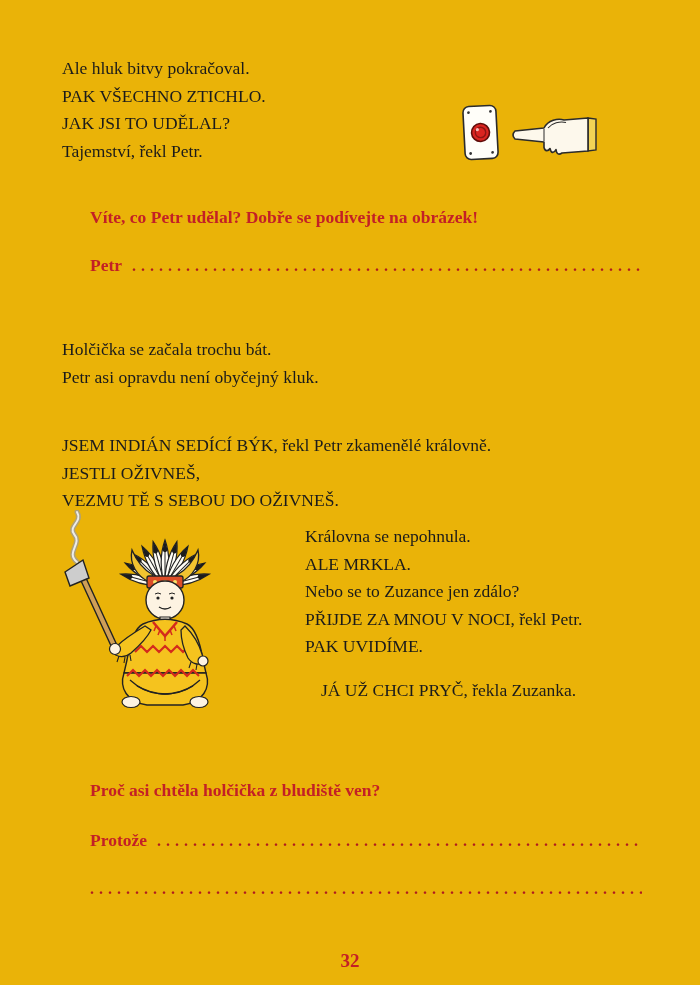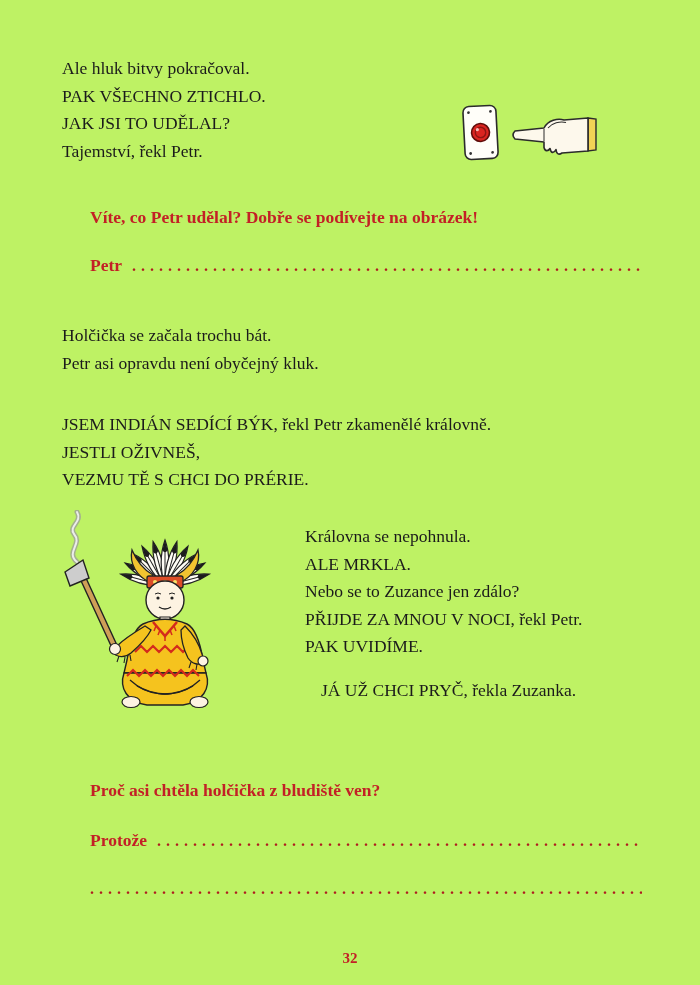--- a/index.html
+++ b/index.html
@@ -1,31 +1,31 @@
 <!DOCTYPE html>
 <html><head>
 <meta charset="utf-8">
 <style>
   html, body { margin:0; padding:0; background:#ffffff; }
   .page {
-    position:relative; width:700px; height:985px; background:#bef264;
+    position:relative; width:700px; height:985px; background:#eab308;
     font-family:"Liberation Serif", serif; color:#1b1b1b; font-size:17.5px;
     overflow:hidden;
   }
   .abs { position:absolute; }
   .textblock { line-height:27.5px; }
   .line { white-space:nowrap; }
   .red { color:#c32026; font-weight:bold; }
   .fill-line { display:flex; align-items:baseline; line-height:27.5px;justify-content:center; }
   .fill-label { margin-right:10px; flex:0 0 auto; }
   .dots {
     flex:1 1 auto; overflow:hidden; white-space:nowrap;
     letter-spacing:5px; font-weight:bold; color:#b01b1f; font-size:16px;
   }
-  .page-number { width:700px; text-align:center; font-size:15px; font-weight:bold; color:#c32026; }
+  .page-number { width:700px; text-align:center; font-size:19px; font-weight:bold; color:#c32026; }
   svg { display:block; }
 </style>
 </head>
 <body>
 
 <div class="page">
 
   <div class="abs textblock" style="left:62px; top:55px;">
     <div class="line">Ale hluk bitvy pokračoval.</div>
     <div class="line">PAK VŠECHNO ZTICHLO.</div>
@@ -54,29 +54,29 @@
     </svg>
   </div>
 
   <div class="abs textblock red line" style="left:90px; top:204px;">Víte, co Petr udělal? Dobře se podívejte na obrázek!</div>
 
   <div class="abs fill-line" style="left:90px; top:252px; width:552px;">
     <span class="red fill-label">Petr</span>
     <span class="dots">................................................................................</span>
   </div>
 
-  <div class="abs textblock" style="left:62px; top:322px;">
+  <div class="abs textblock" style="left:62px; top:336px;">
     <div class="line">Holčička se začala trochu bát.</div>
     <div class="line">Petr asi opravdu není obyčejný kluk.</div>
   </div>
 
-  <div class="abs textblock" style="left:62px; top:411px;">
+  <div class="abs textblock" style="left:62px; top:432px;">
     <div class="line">JSEM INDIÁN SEDÍCÍ BÝK, řekl Petr zkamenělé královně.</div>
     <div class="line">JESTLI OŽIVNEŠ,</div>
-    <div class="line">VEZMU TĚ S CHCI DO PRÉRIE.</div>
+    <div class="line">VEZMU TĚ S SEBOU DO OŽIVNEŠ.</div>
   </div>
 
   <div class="abs" style="left:55px; top:510px;">
     <svg width="200" height="212" viewBox="0 0 200 212">
 
       <g>
         <path d="M22,52 C10,42 28,34 19,24 C13,16 28,12 22,2" fill="none" stroke="#9b9b9b" stroke-width="5" stroke-linecap="round" opacity="0.75"></path>
         <path d="M22,52 C10,42 28,34 19,24 C13,16 28,12 22,2" fill="none" stroke="#ececec" stroke-width="2" stroke-linecap="round"></path>
       </g>
 

